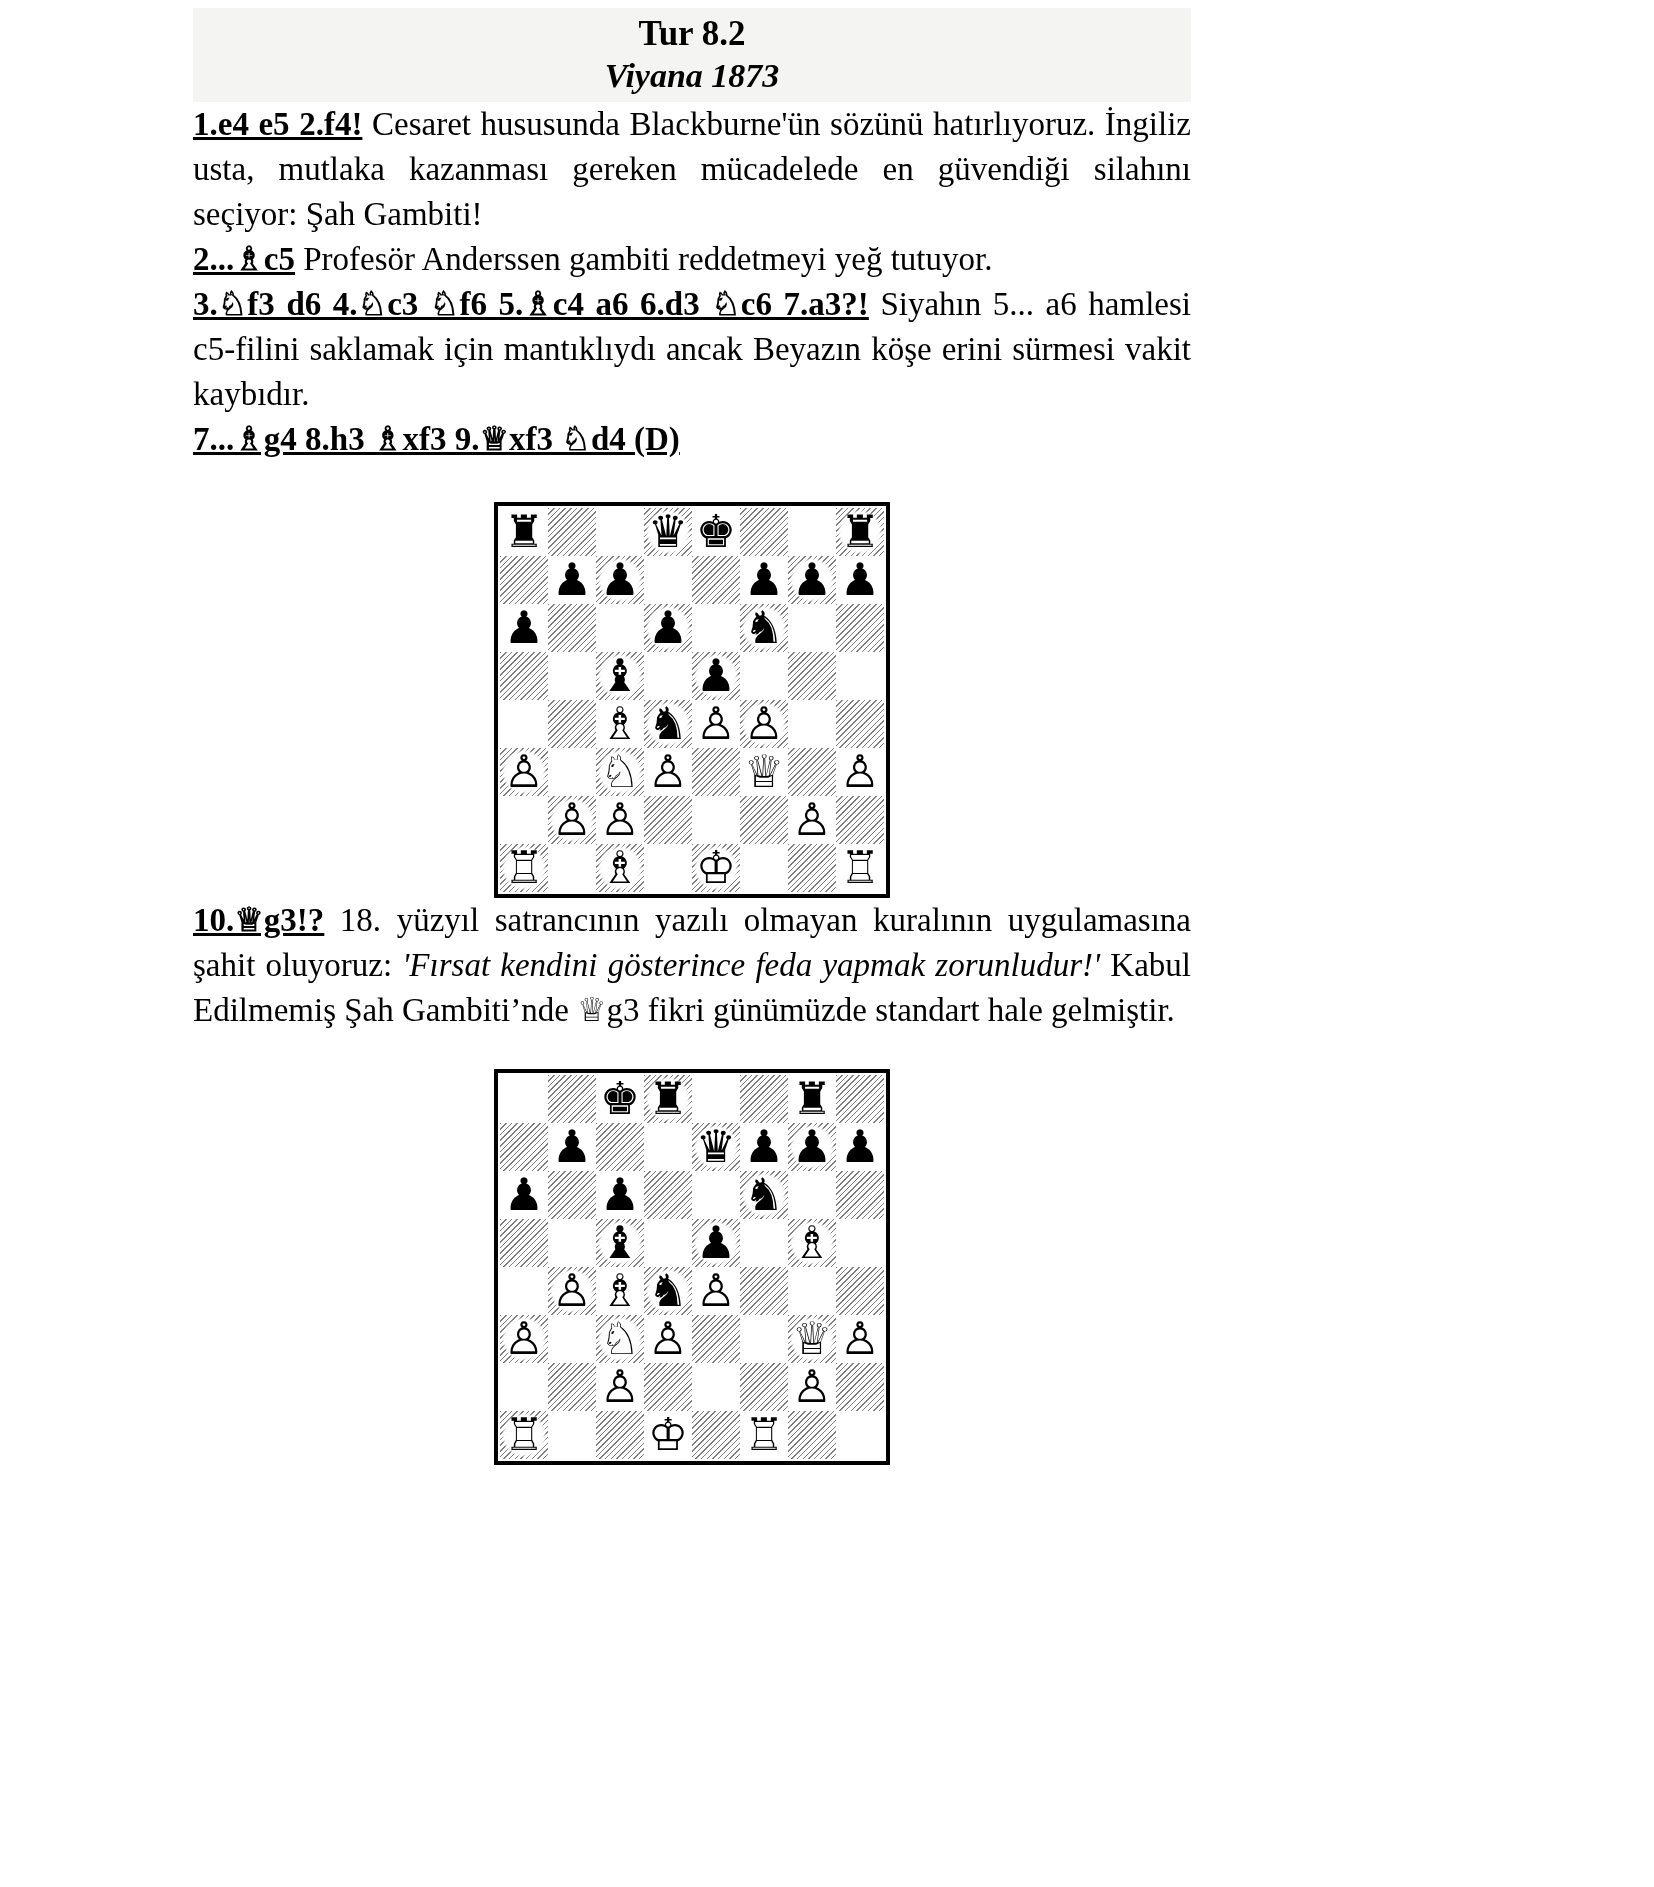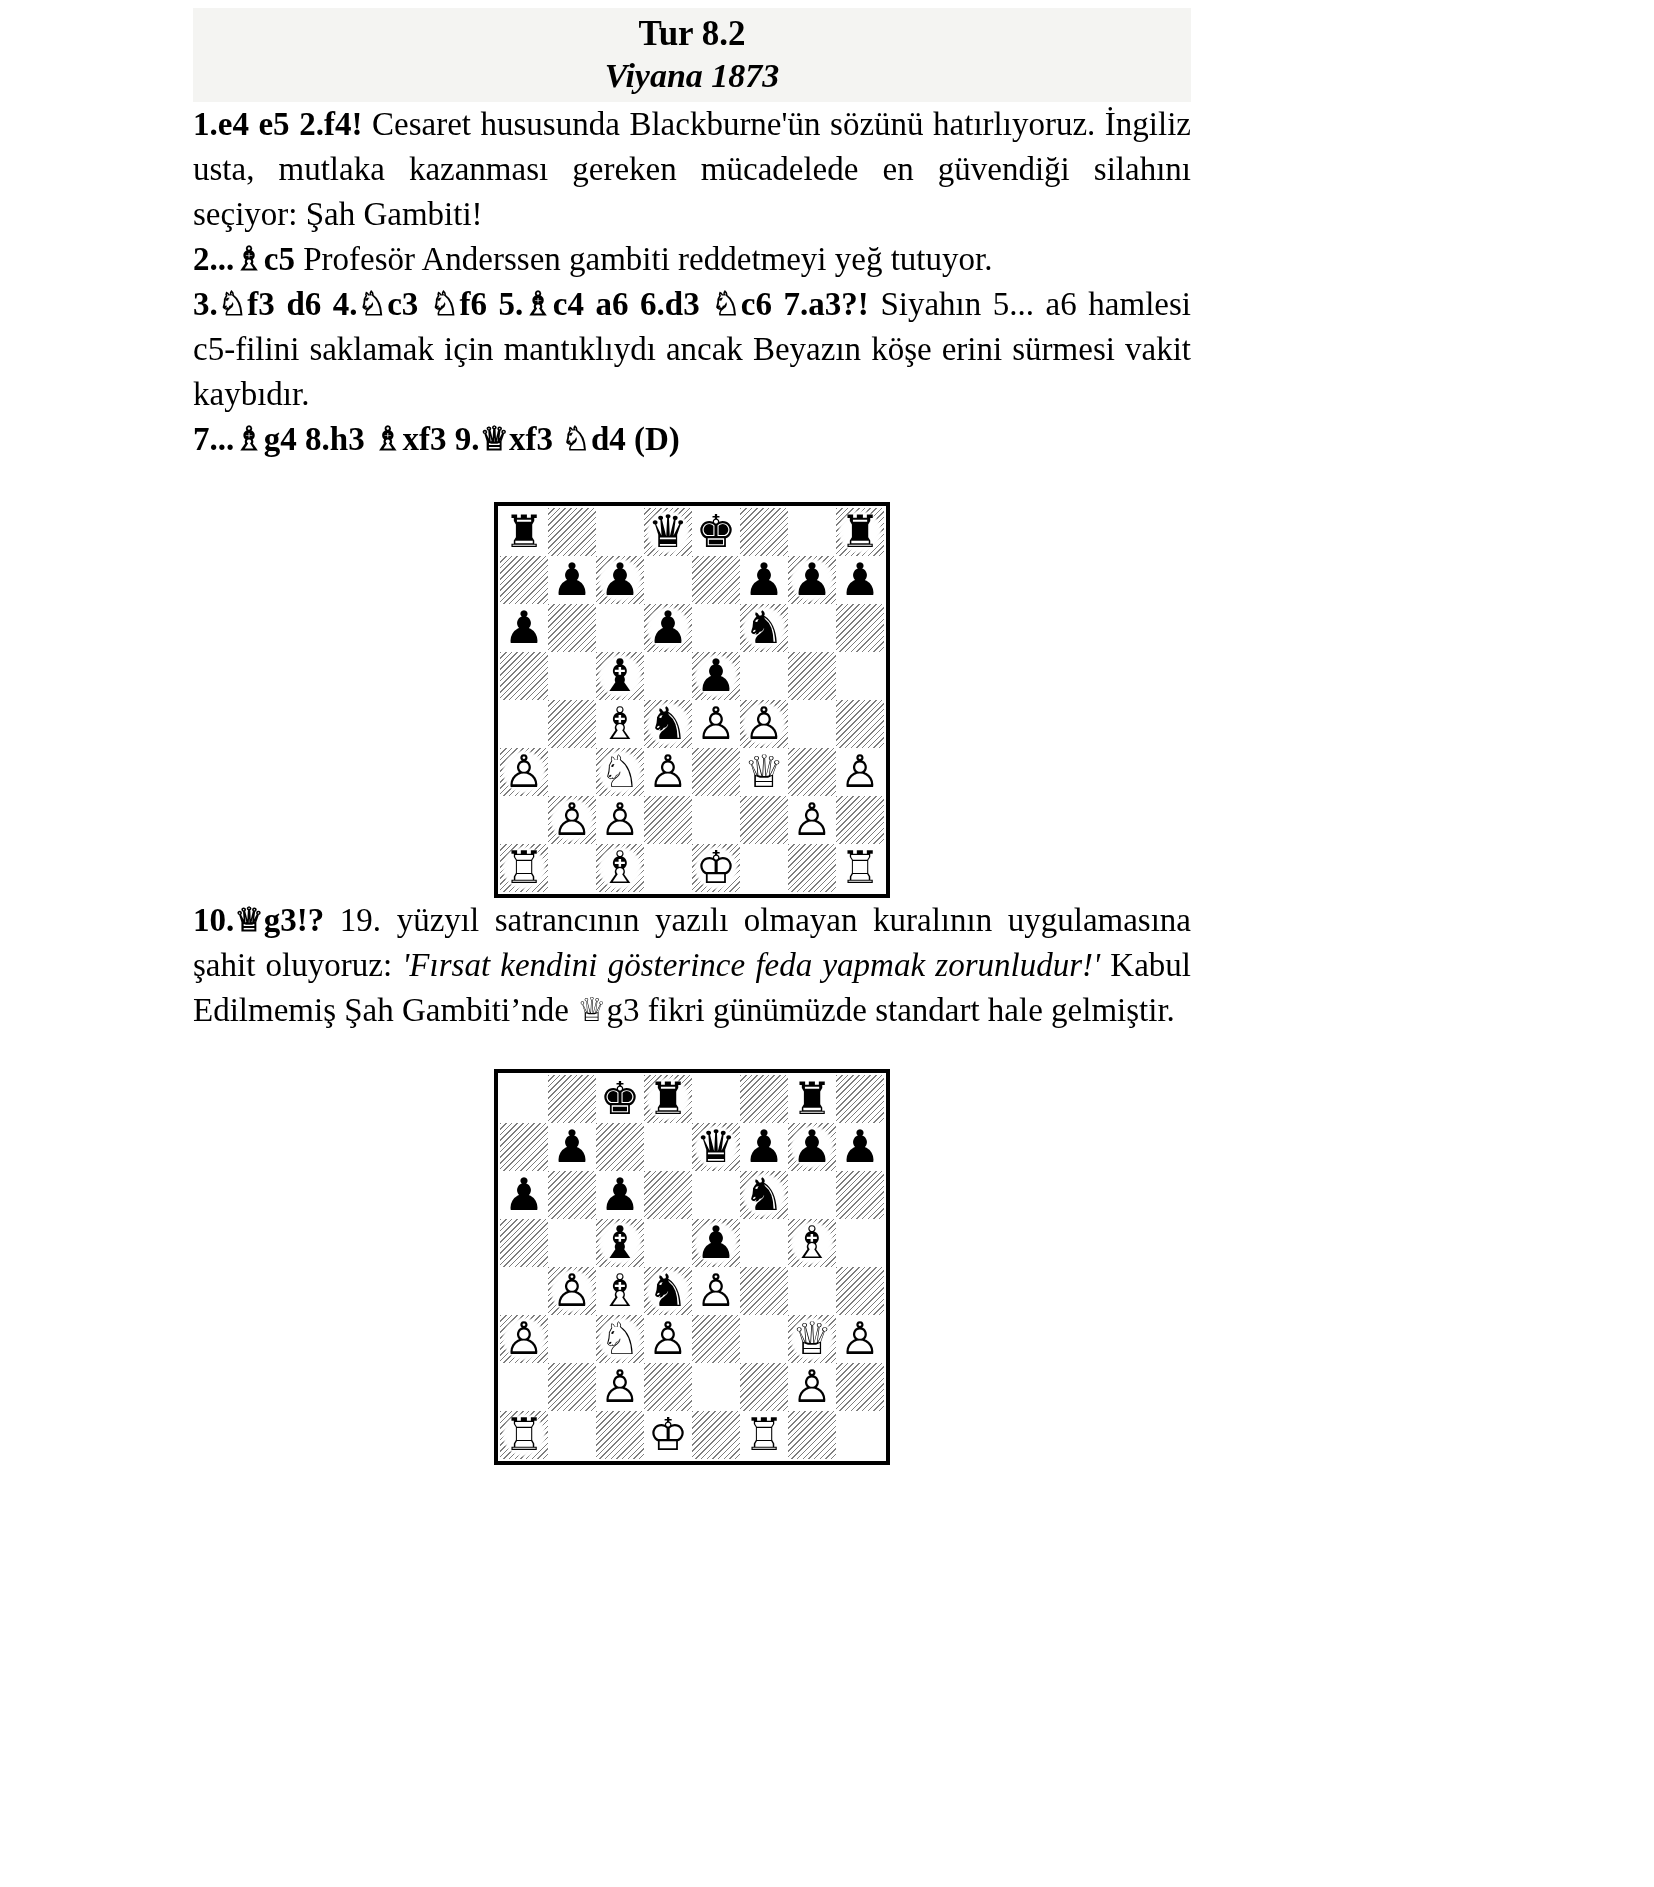--- a/index.html
+++ b/index.html
@@ -13,21 +13,21 @@
     background:#f4f4f2; text-align:center; padding:5px 0 5px 0;
   }
   .hdr-line { font-size:35px; line-height:42px;font-weight:bold; }
   .hdr-bold { font-weight:bold; }
   .hdr-italic { font-style:italic; font-size:34px; }
 
   p.para {
     font-size:33px; line-height:45px; text-align:justify; margin:0;
     text-justify:inter-word;
   }
-  p.para b { font-weight:bold; }
+  p.para b { font-weight:bold;text-decoration:underline; }
   p.para i { font-style:italic; }
   .mt-p1 { margin-top:36px; }
   .mt-std { margin-top:44px; }
   .mt-p3 { margin-top:32px; }
   .mt-p5 { margin-top:64px; }
 
   .board-wrap { display:flex; justify-content:center; }
   .mt-d1 { margin-top:40px; }
   .mt-d2 { margin-top:36px; }
   .board {
@@ -198,21 +198,21 @@
           </div>
           <div class="sq light"></div>
           <div class="sq dark"></div>
           <div class="sq light occupied">
             <span class="piece">♖</span>
           </div>
         </div>
     </div>
   </div>
 
-  <p class="para mt-p5"><b>10.♕g3!?</b><span> 19.  yüzyıl satrancının yazılı olmayan kuralının uygulamasına şahit oluyoruz: </span><i>'Fırsat kendini gösterince feda yapmak zorunludur!'</i><span> Kabul Edilmemiş Şah Gambiti’nde ♕g3 fikri günümüzde standart hale gelmiştir.</span></p>
+  <p class="para mt-p5"><b>10.♕g3!?</b><span> 18.  yüzyıl satrancının yazılı olmayan kuralının uygulamasına şahit oluyoruz: </span><i>'Fırsat kendini gösterince feda yapmak zorunludur!'</i><span> Kabul Edilmemiş Şah Gambiti’nde ♕g3 fikri günümüzde standart hale gelmiştir.</span></p>
 
 
 
   <div class="board-wrap mt-d2">
     <div class="board">
       <div class="board-grid" id="board2">
           <div class="sq light"></div>
           <div class="sq dark"></div>
           <div class="sq light occupied">
             <span class="piece">♚</span>

